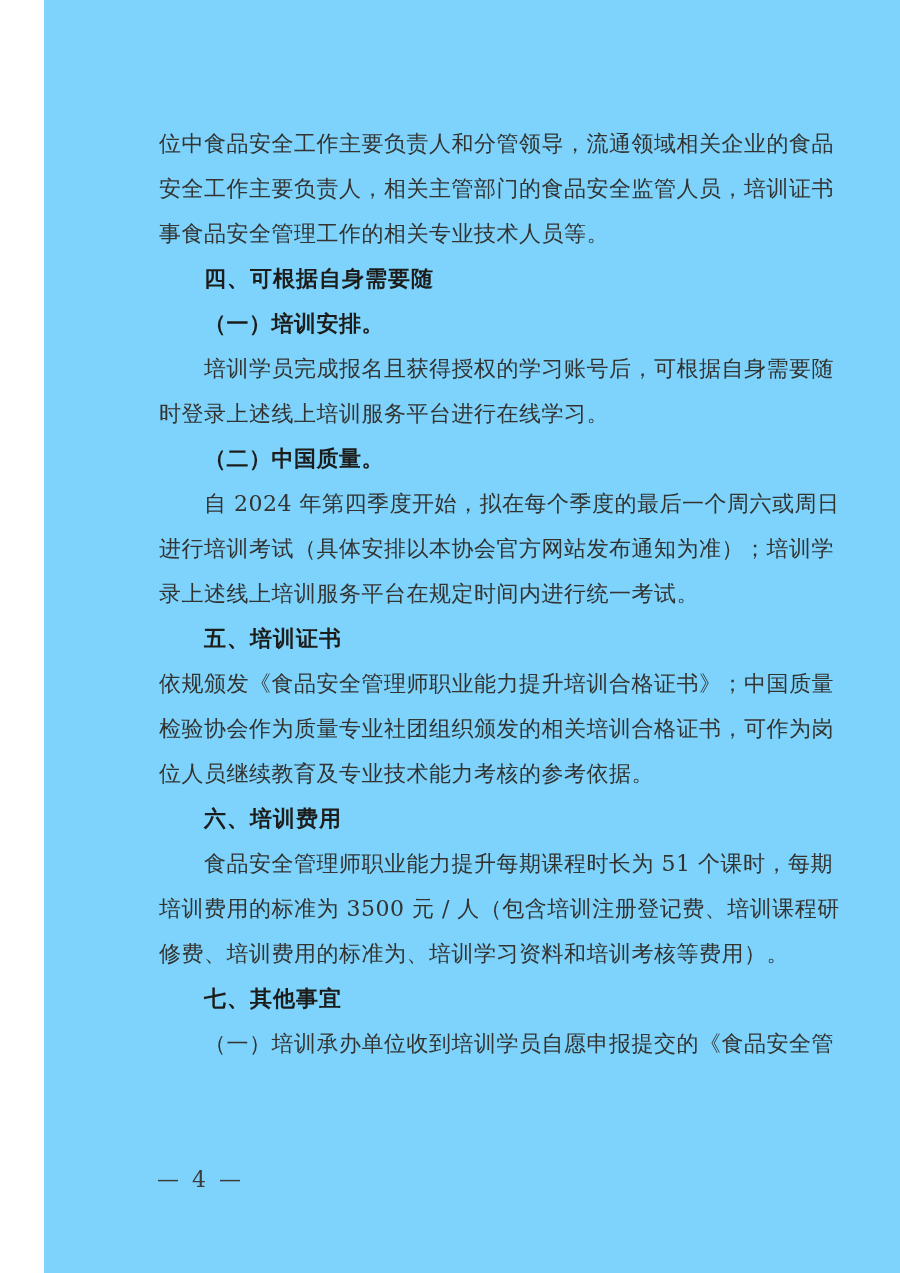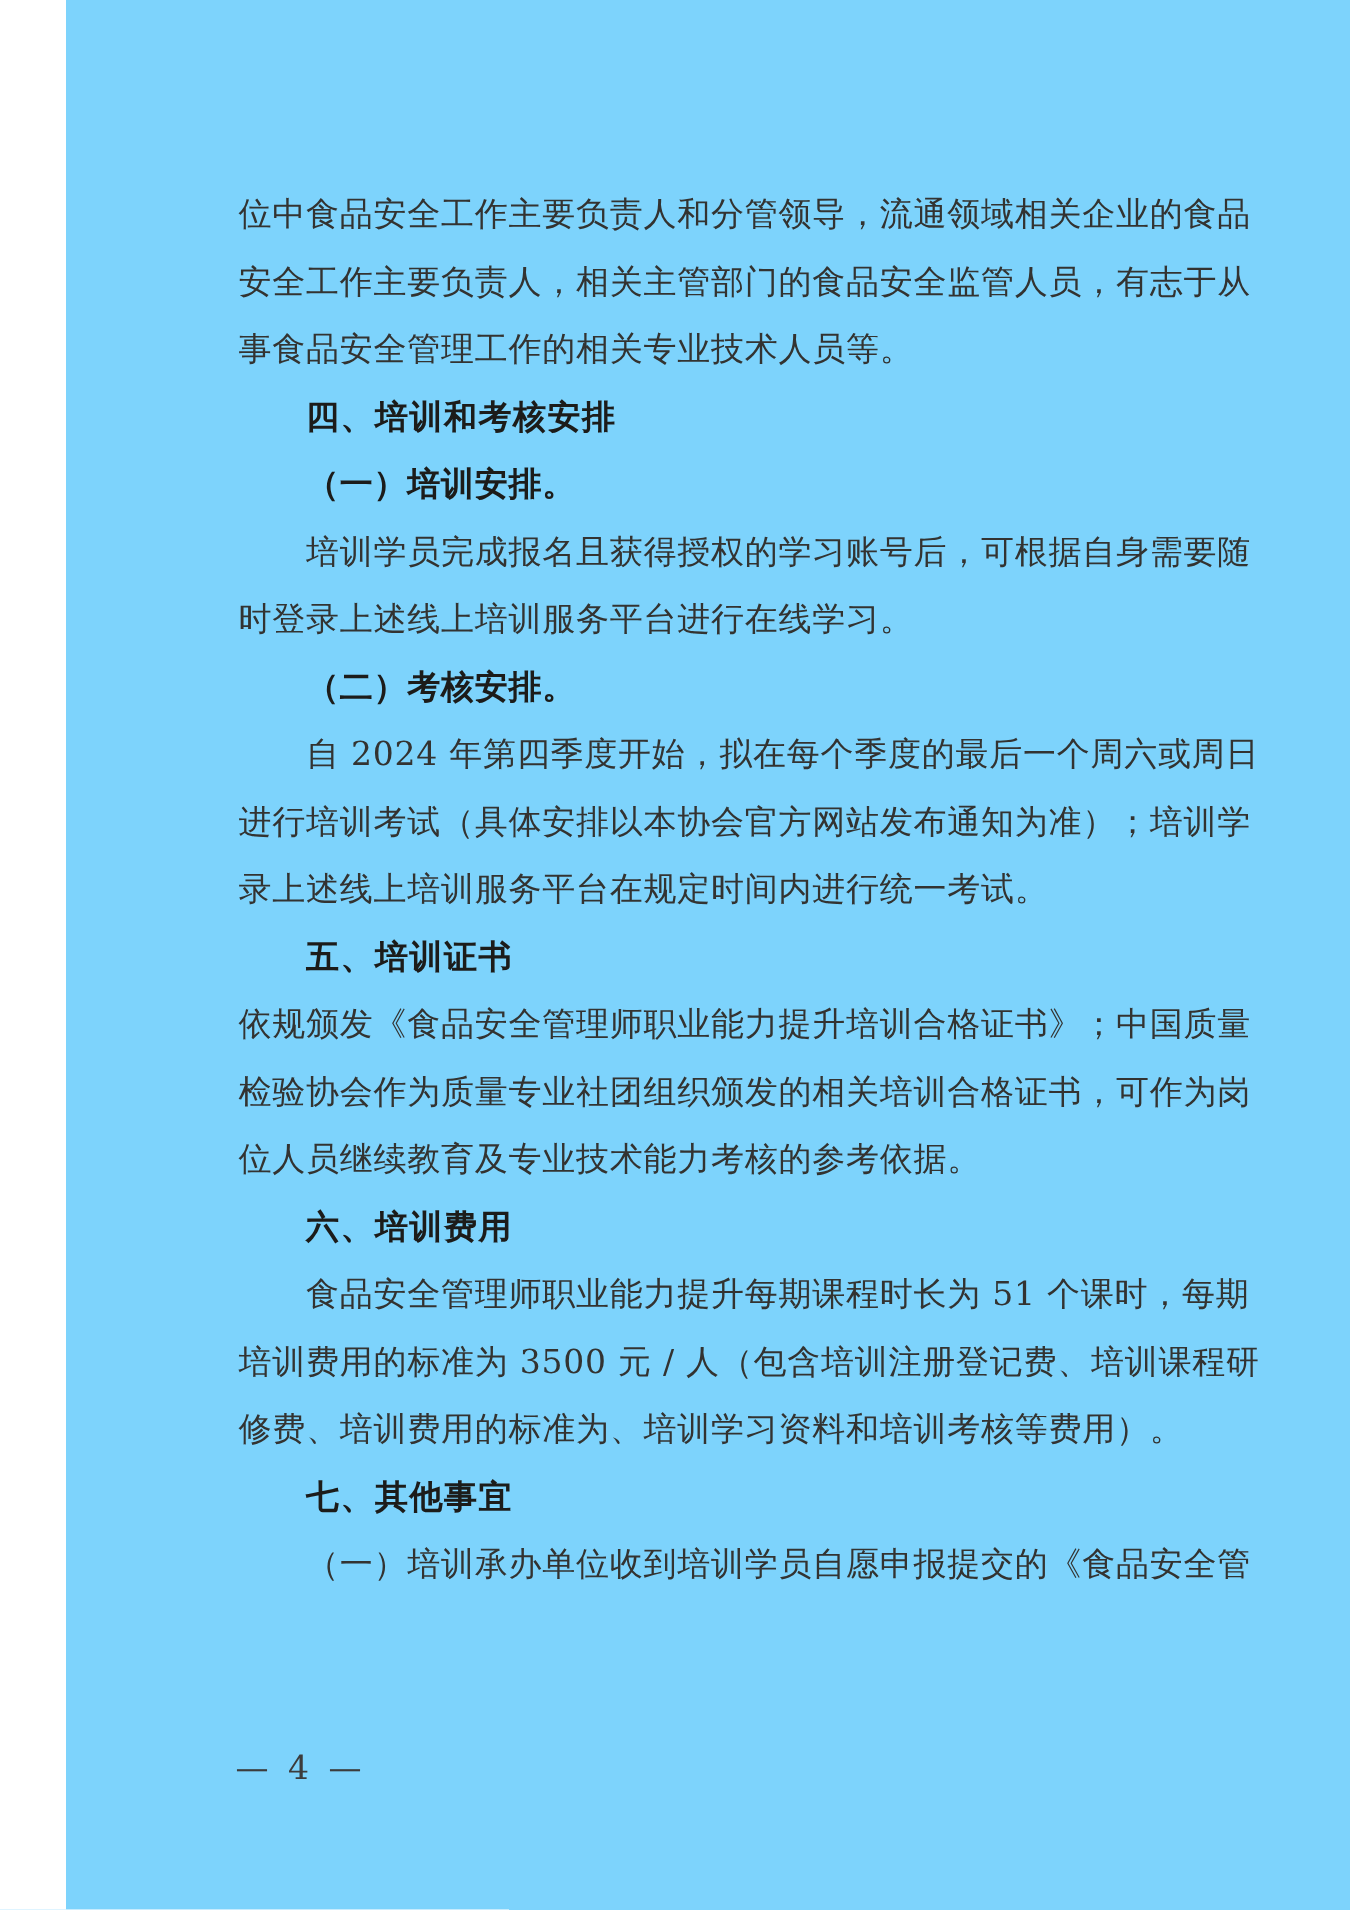--- a/index.html
+++ b/index.html
@@ -54,27 +54,27 @@
     color: #3c3c3c;
     white-space: nowrap;
   }
 </style>
 </head>
 <body>
 
 <div class="page">
   <div class="content">
     <div class="line">位中食品安全工作主要负责人和分管领导，流通领域相关企业的食品</div>
-    <div class="line">安全工作主要负责人，相关主管部门的食品安全监管人员，有志于从</div>
+    <div class="line">安全工作主要负责人，相关主管部门的食品安全监管人员，培训证书</div>
     <div class="line">事食品安全管理工作的相关专业技术人员等。</div>
-    <div class="line h1 indent">四、培训和考核安排</div>
+    <div class="line h1 indent">四、可根据自身需要随</div>
     <div class="line h2 indent">（一）培训安排。</div>
     <div class="line indent">培训学员完成报名且获得授权的学习账号后，可根据自身需要随</div>
     <div class="line">时登录上述线上培训服务平台进行在线学习。</div>
-    <div class="line h2 indent">（二）考核安排。</div>
+    <div class="line h2 indent">（二）中国质量。</div>
     <div class="line indent">自 2024 年第四季度开始，拟在每个季度的最后一个周六或周日</div>
     <div class="line">进行培训考试（具体安排以本协会官方网站发布通知为准）；培训学</div>
     <div class="line">录上述线上培训服务平台在规定时间内进行统一考试。</div>
     <div class="line h1 indent">五、培训证书</div>
     <div class="line">依规颁发《食品安全管理师职业能力提升培训合格证书》；中国质量</div>
     <div class="line">检验协会作为质量专业社团组织颁发的相关培训合格证书，可作为岗</div>
     <div class="line">位人员继续教育及专业技术能力考核的参考依据。</div>
     <div class="line h1 indent">六、培训费用</div>
     <div class="line indent">食品安全管理师职业能力提升每期课程时长为 51 个课时，每期</div>
     <div class="line">培训费用的标准为 3500 元 / 人（包含培训注册登记费、培训课程研</div>

